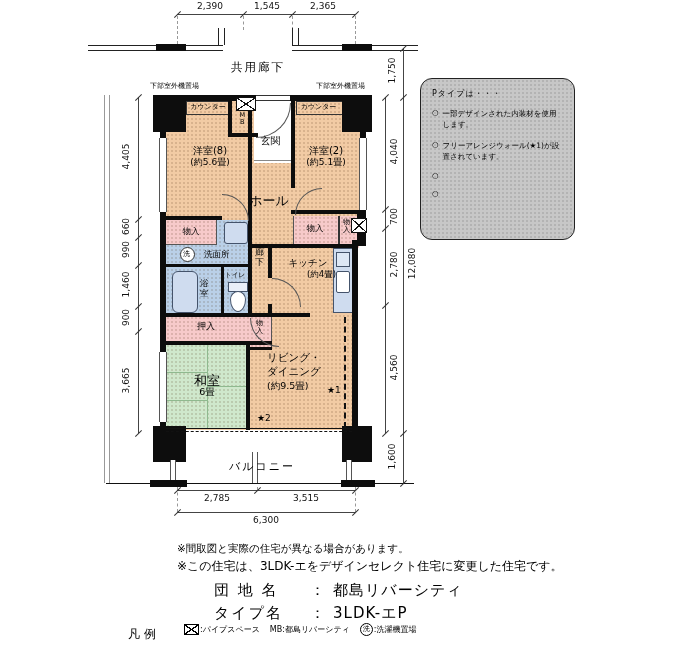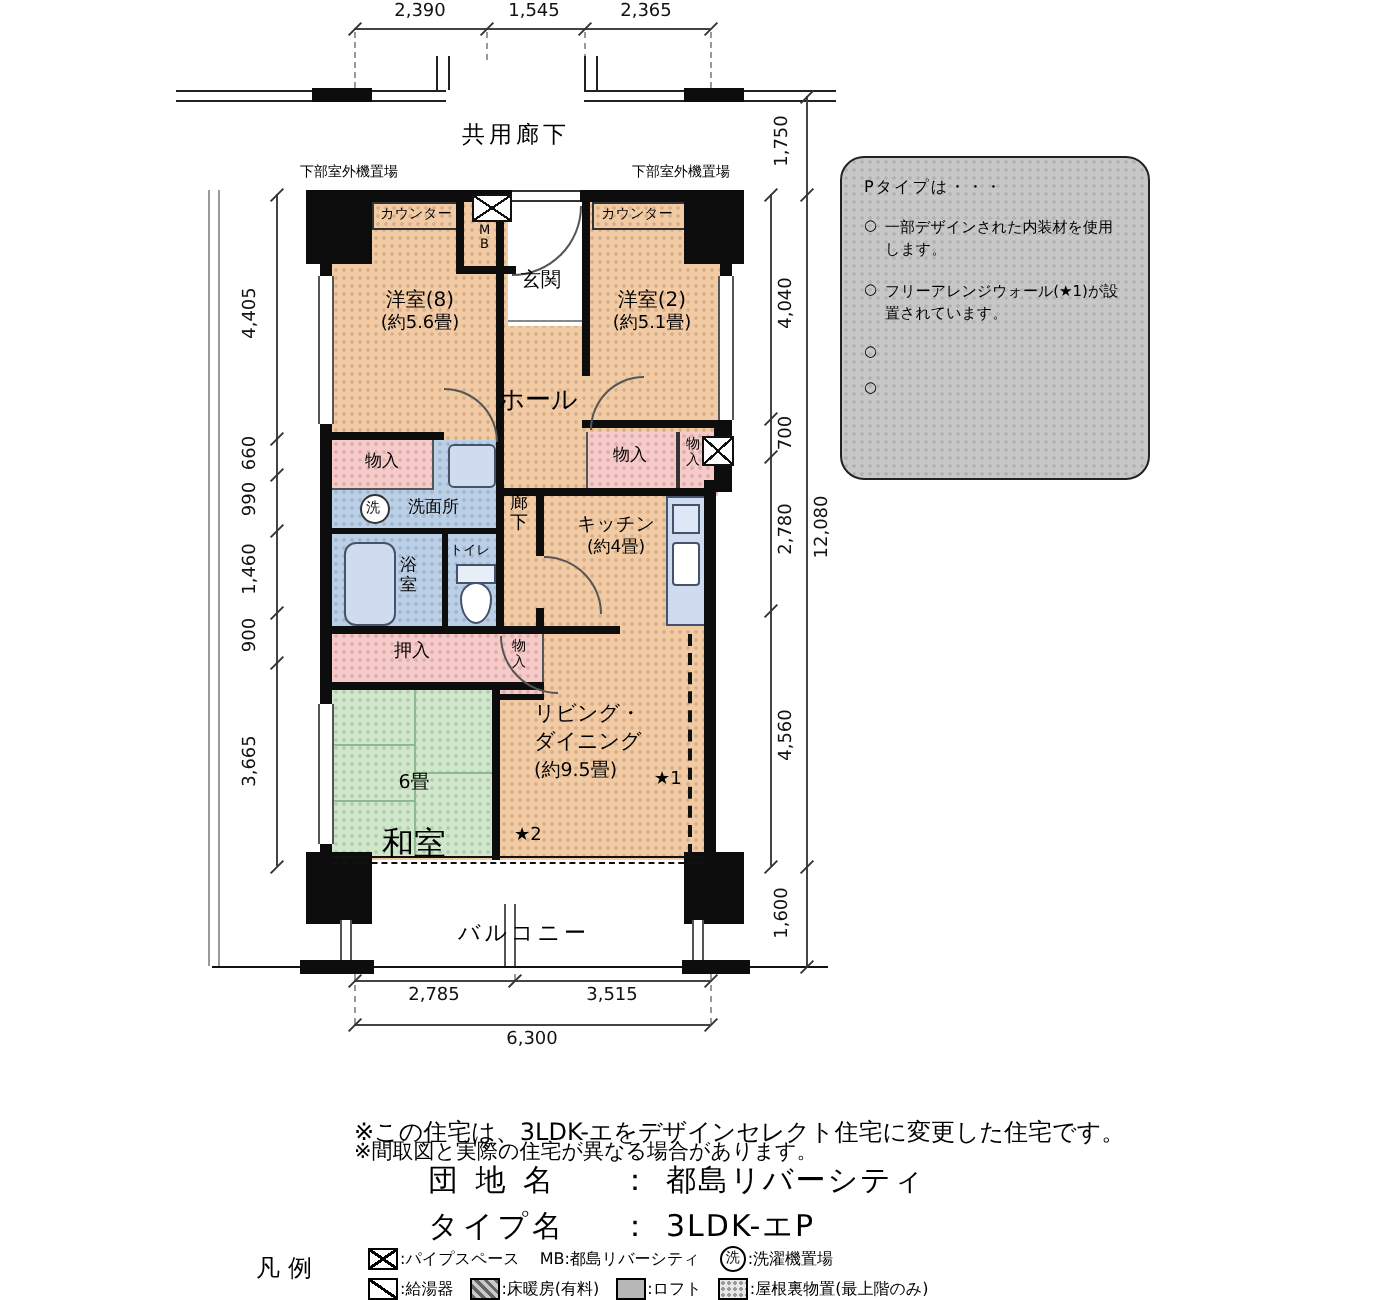--- a/index.html
+++ b/index.html
@@ -160,26 +160,26 @@
 <div class="lbl ctr" style="left:172px;top:146px;width:76px;font-size:10px;">洋室(8)</div>
 <div class="lbl ctr" style="left:172px;top:158px;width:76px;font-size:9px;">(約5.6畳)</div>
 <div class="lbl ctr" style="left:294px;top:146px;width:64px;font-size:10px;">洋室(2)</div>
 <div class="lbl ctr" style="left:294px;top:158px;width:64px;font-size:9px;">(約5.1畳)</div>
 <div class="lbl ctr" style="left:168px;top:227px;width:46px;font-size:8.5px;">物入</div>
 <div class="lbl" style="left:204px;top:250px;font-size:8.5px;">洗面所</div>
 <div class="vt lbl" style="left:200px;top:279px;font-size:8.5px;">浴室</div>
 <div class="lbl" style="left:225px;top:272px;font-size:6.5px;">トイレ</div>
 <div class="vt lbl" style="left:255px;top:247px;font-size:9px;">廊下</div>
 <div class="lbl ctr" style="left:280px;top:258px;width:56px;font-size:9.5px;">キッチン</div>
-<div class="lbl ctr" style="left:280px;top:270px;width:56px;font-size:8.5px;">(約4畳)</div>
+<div class="lbl ctr" style="left:280px;top:270px;width:56px;font-size:8.5px;text-align:right;">(約4畳)</div>
 <div class="lbl ctr" style="left:294px;top:224px;width:42px;font-size:8.5px;">物入</div>
 <div class="vt lbl" style="left:343px;top:219px;font-size:7px;">物入</div>
 <div class="lbl ctr" style="left:180px;top:322px;width:52px;font-size:9px;">押入</div>
 <div class="vt lbl" style="left:256px;top:320px;font-size:7px;">物入</div>
-<div class="lbl ctr" style="left:184px;top:374px;width:46px;font-size:16px;margin-top:40px;">和室</div>
+<div class="lbl ctr" style="left:184px;top:374px;width:46px;font-size:13px;">和室</div>
 <div class="lbl ctr" style="left:184px;top:387px;width:46px;font-size:9.5px;">6畳</div>
 <div class="lbl" style="left:267px;top:352px;font-size:10.5px;">リビング・</div>
 <div class="lbl" style="left:267px;top:366px;font-size:10.5px;">ダイニング</div>
 <div class="lbl" style="left:267px;top:381px;font-size:9.5px;">(約9.5畳)</div>
 <div class="lbl" style="left:327px;top:386px;font-size:9px;">★1</div>
 <div class="lbl" style="left:257px;top:414px;font-size:9px;">★2</div>
 
 <div class="vline" style="left:138px;top:97px;height:336px;"></div>
 <div class="tick" style="left:134px;top:97px;"></div>
 <div class="tick" style="left:134px;top:219px;"></div>
@@ -242,21 +242,21 @@
     <div style="display:flex;gap:4px;">
       <span style="font-size:7.5px;">○</span>
     </div>
     <div style="display:flex;gap:4px;">
       <span style="font-size:7.5px;">○</span>
     </div>
   </div>
 </div>
 
 <div class="lbl" style="left:177px;top:560px;font-size:12px;">※この住宅は、3LDK-エをデザインセレクト住宅に変更した住宅です。</div>
-<div class="lbl" style="left:177px;top:571px;font-size:10.5px;">※間取図と実際の住宅が異なる場合があります。</div>
+<div class="lbl" style="left:177px;top:543px;font-size:10.5px;">※間取図と実際の住宅が異なる場合があります。</div>
 <div class="abs" style="left:214px;top:581px;display:flex;align-items:baseline;font-size:15px;">
   <span style="width:88px;letter-spacing:2px;">団 地 名</span>
   <span style="margin:0 8px;">：</span>
   <span style="letter-spacing:1px;">都島リバーシティ</span>
 </div>
 <div class="abs" style="left:214px;top:604px;display:flex;align-items:baseline;font-size:15px;">
   <span style="width:88px;letter-spacing:2px;">タイプ名</span>
   <span style="margin:0 8px;">：</span>
   <span style="letter-spacing:1px;">3LDK-エP</span>
 </div>
@@ -269,31 +269,13 @@
       <span>:パイプスペース</span>
     </span>
     <span class="legitem">
       <span>MB:都島リバーシティ</span>
     </span>
     <span class="legitem">
       <span class="lg-circ">洗</span>
       <span>:洗濯機置場</span>
     </span>
   </div>
-  <div class="legrow" style="gap:8px;">
-    <span class="legitem">
-      <span class="lg-ic lg-diag"></span>
-      <span>:給湯器</span>
-    </span>
-    <span class="legitem">
-      <span class="lg-ic lg-heat"></span>
-      <span>:床暖房(有料)</span>
-    </span>
-    <span class="legitem">
-      <span class="lg-ic lg-loft"></span>
-      <span>:ロフト</span>
-    </span>
-    <span class="legitem">
-      <span class="lg-ic lg-attic"></span>
-      <span>:屋根裏物置(最上階のみ)</span>
-    </span>
-  </div>
 </div>
 
 </body></html>

